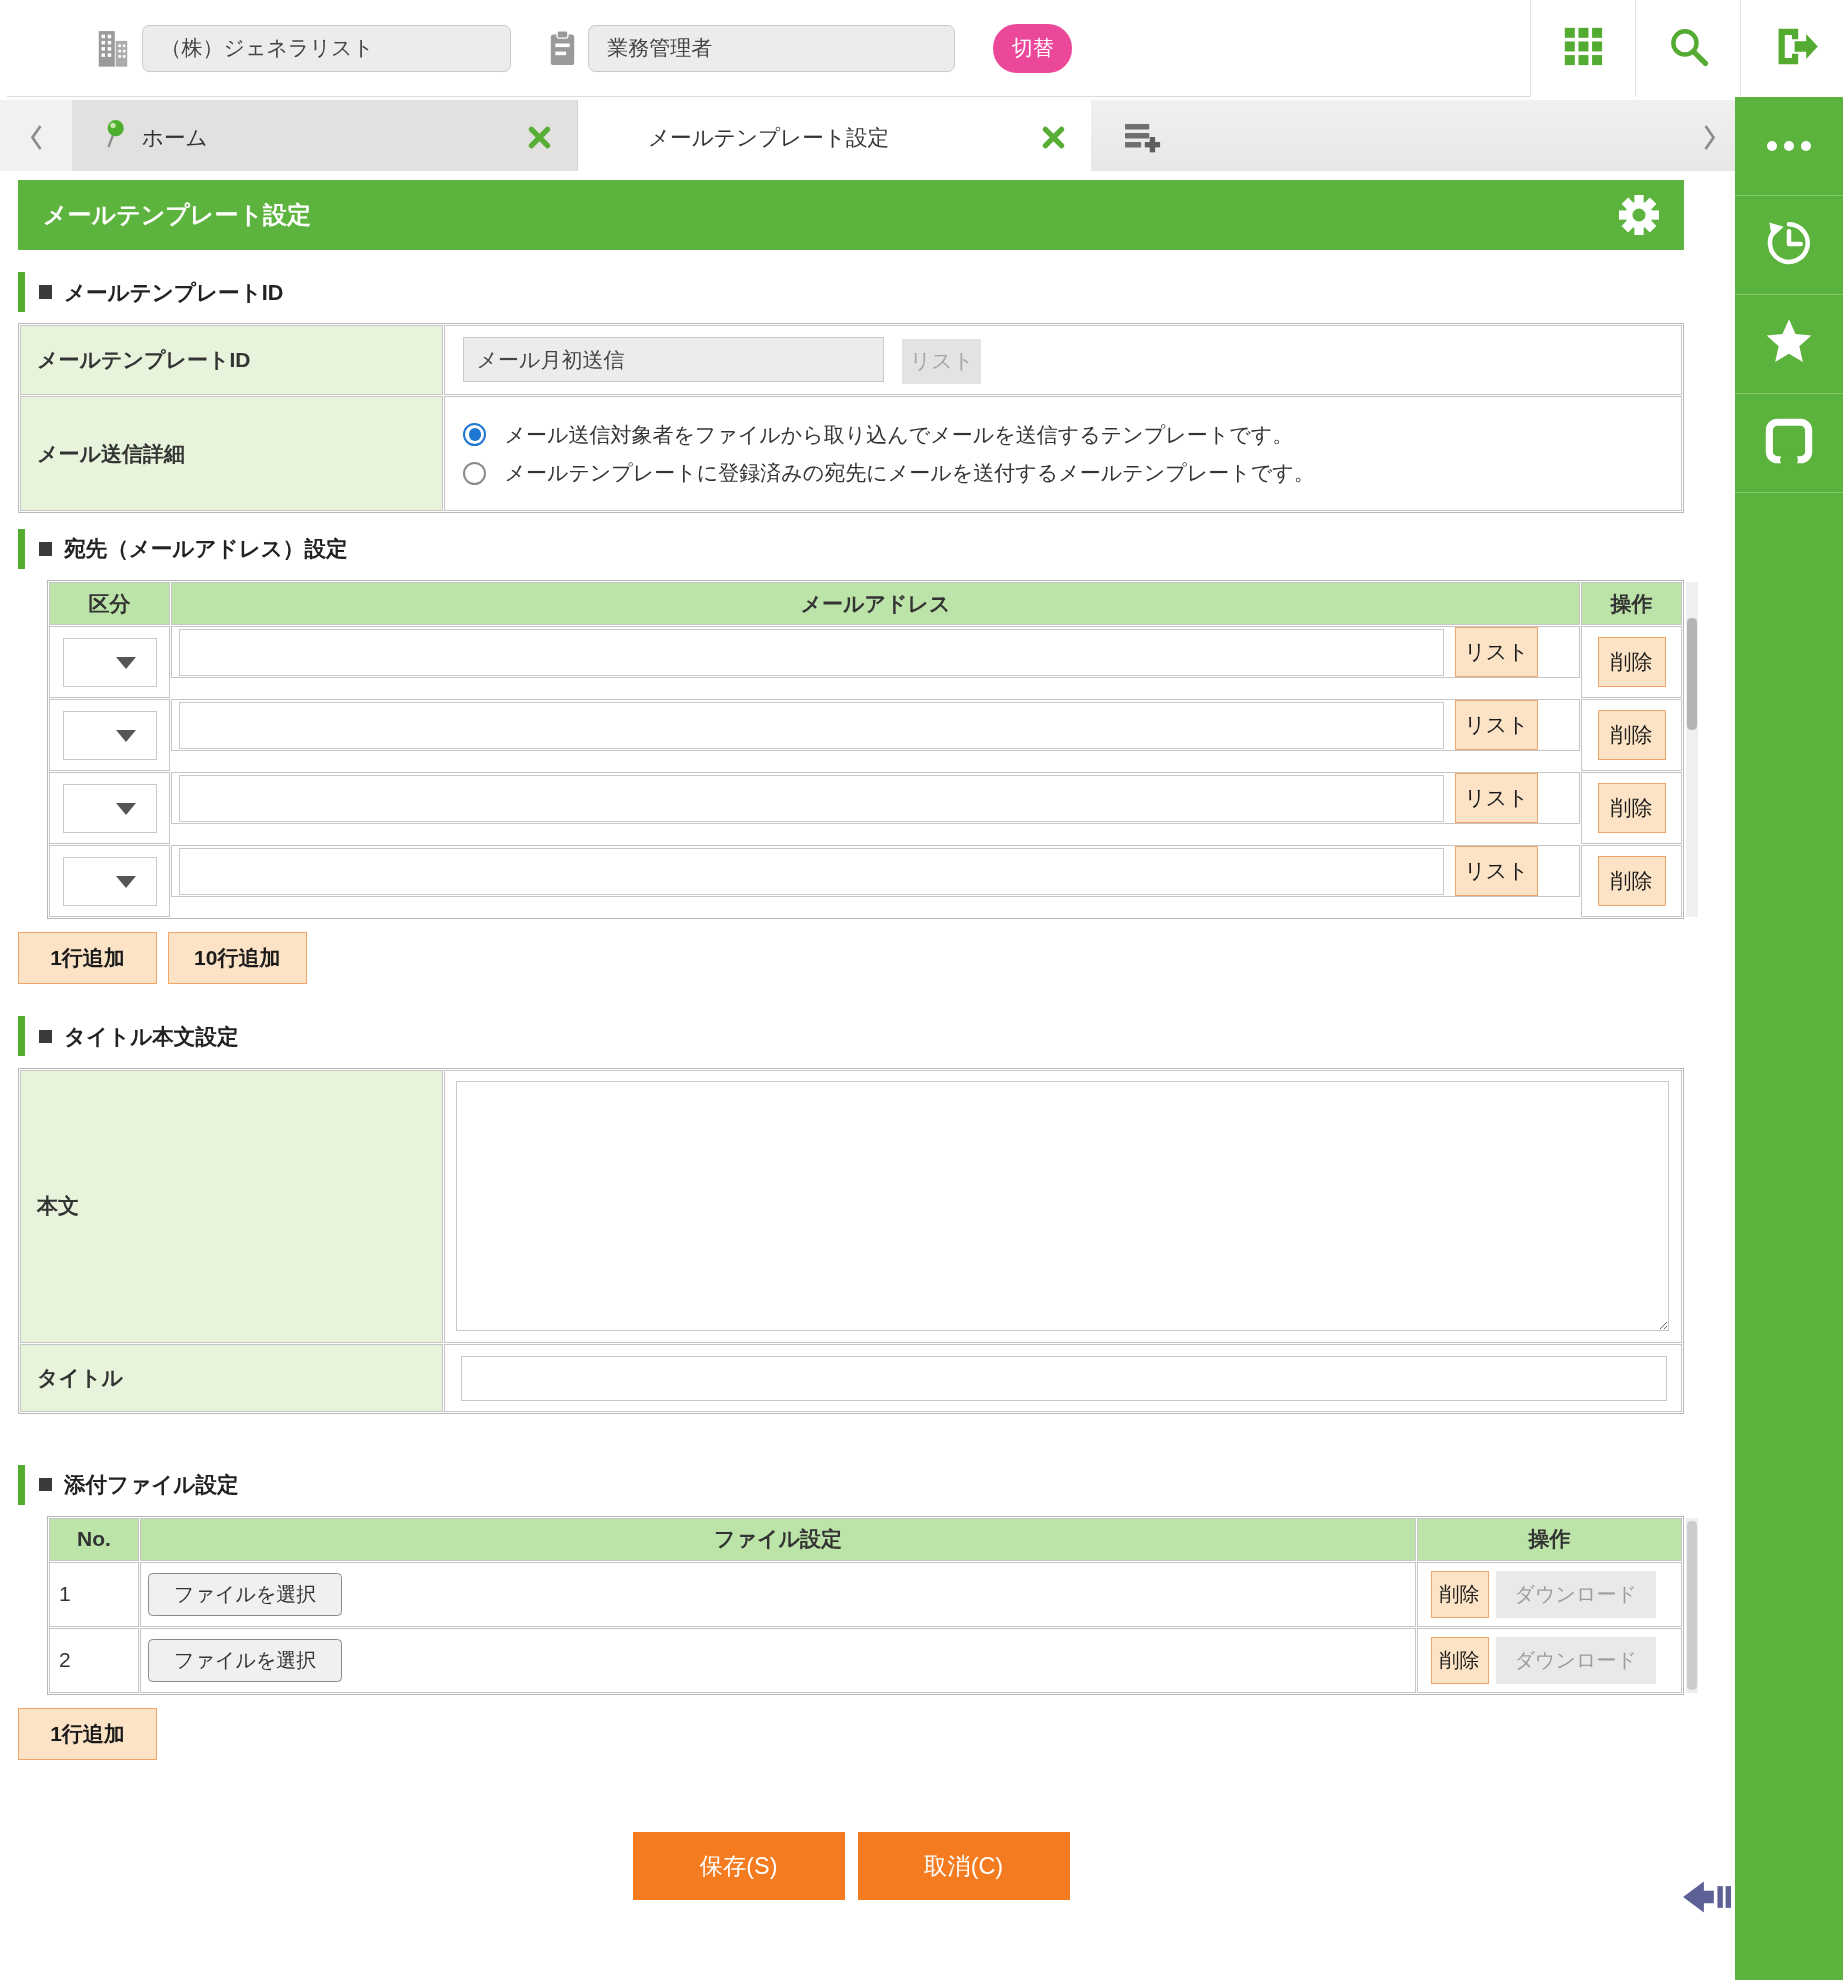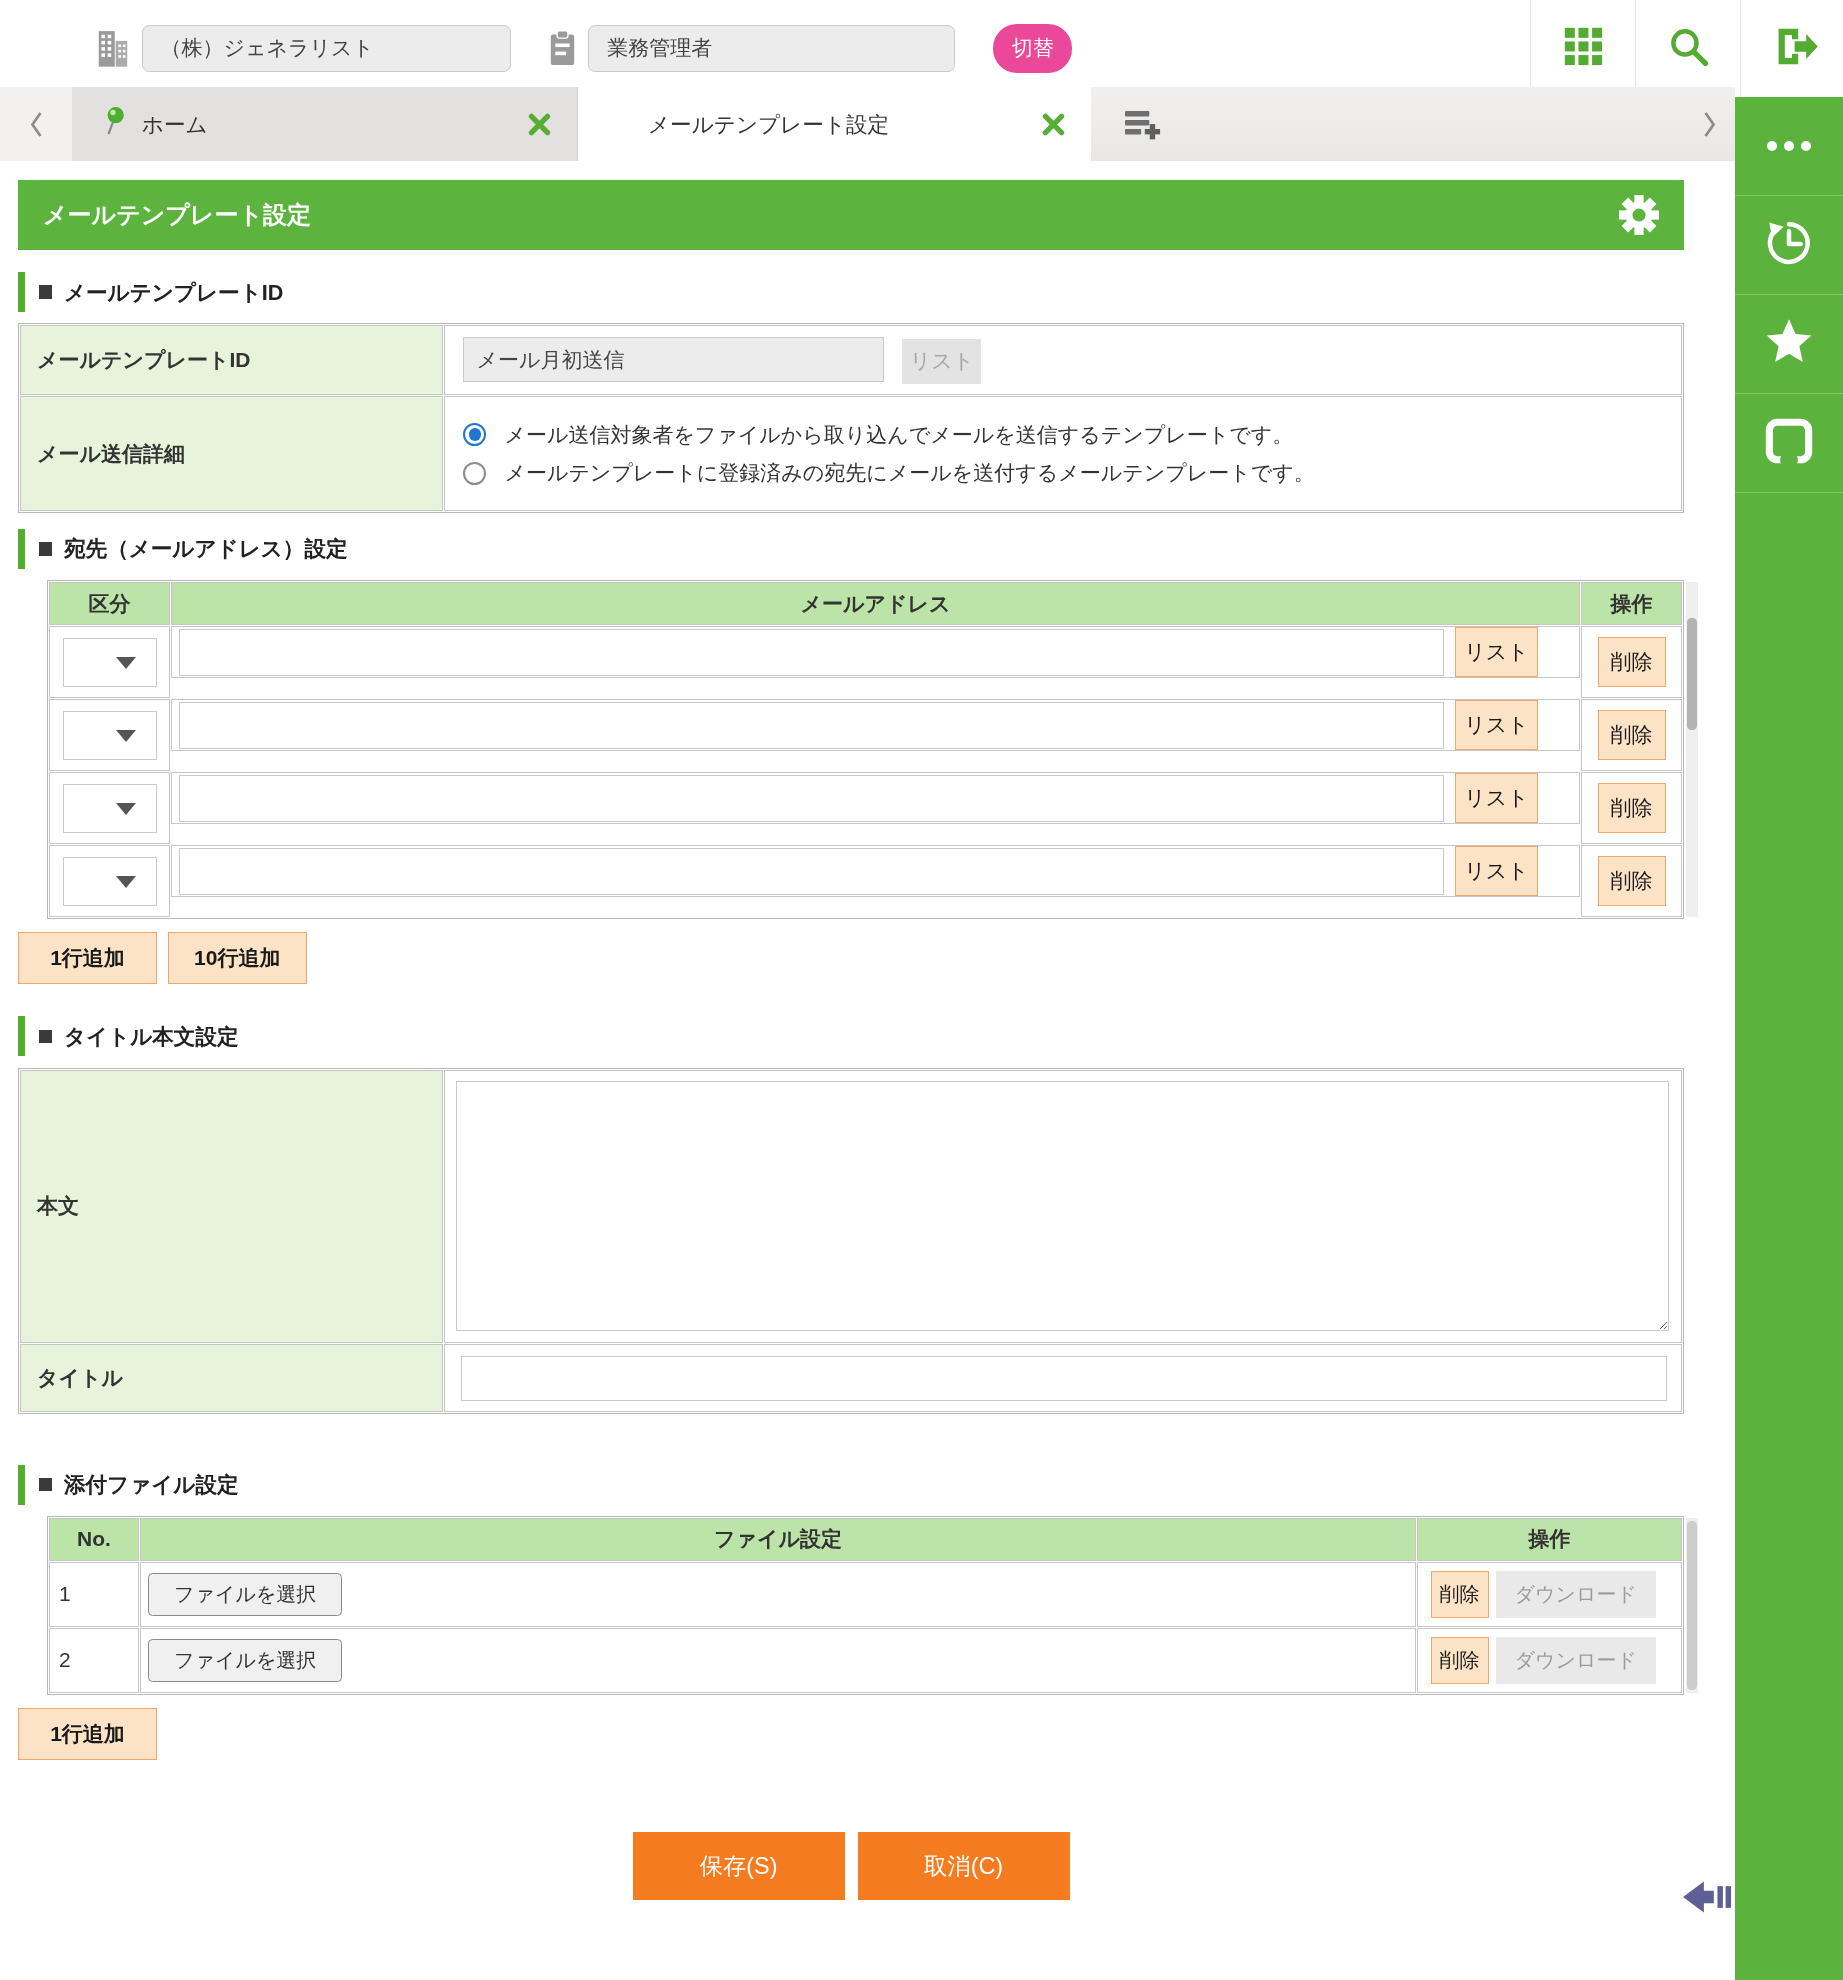--- a/index.html
+++ b/index.html
@@ -19,21 +19,21 @@
   .clip{ margin-left:38px; }
   .switch-btn{ margin-left:38px; width:79px; height:49px; border-radius:24px; background:#ec4899;
                color:#fff; font-size:21px; border:none; display:flex; align-items:center;
                justify-content:center; font-family:inherit; cursor:pointer; }
   .tb-right{ position:absolute; right:0; top:0; height:97px; display:flex; }
   .tb-icon-btn{ width:105px; height:97px; display:flex; align-items:center; justify-content:center;
                 border-left:0.9px solid #e3e3e3; background:#fff; cursor:pointer; }
   .tb-icon-btn.last{ width:110px; }
 
   
-  .tabbar{ position:absolute; top:87px; left:0; width:1735px; height:74px;
+  .tabbar{ position:absolute; top:100px; left:0; width:1735px; height:74px;
            background:linear-gradient(#f1f0ee,#e8e7e5); display:flex; align-items:stretch; }
   .tab-scroll{ width:72px; display:flex; align-items:center; justify-content:center; background:#f2f1ef; }
   .tab-scroll.right{ width:50px; margin-left:auto; background:transparent; }
   .tab{ display:flex; align-items:center; }
   .tab-home{ width:506px; background:#e3e1df; border-right:0.9px solid #d2d0ce; padding:0 25px 0 32px; }
   .tab-active{ width:513px; background:#fff; padding:0 25px 0 70px; }
   .tab-label{ font-size:21.6px; color:#333; margin-left:14.4px; white-space:nowrap; }
   .tab-active .tab-label{ margin-left:0; }
   .tab-close{ margin-left:auto; display:flex; align-items:center; cursor:pointer; }
   .addtab{ margin-left:34px; display:flex; align-items:center; cursor:pointer; }

